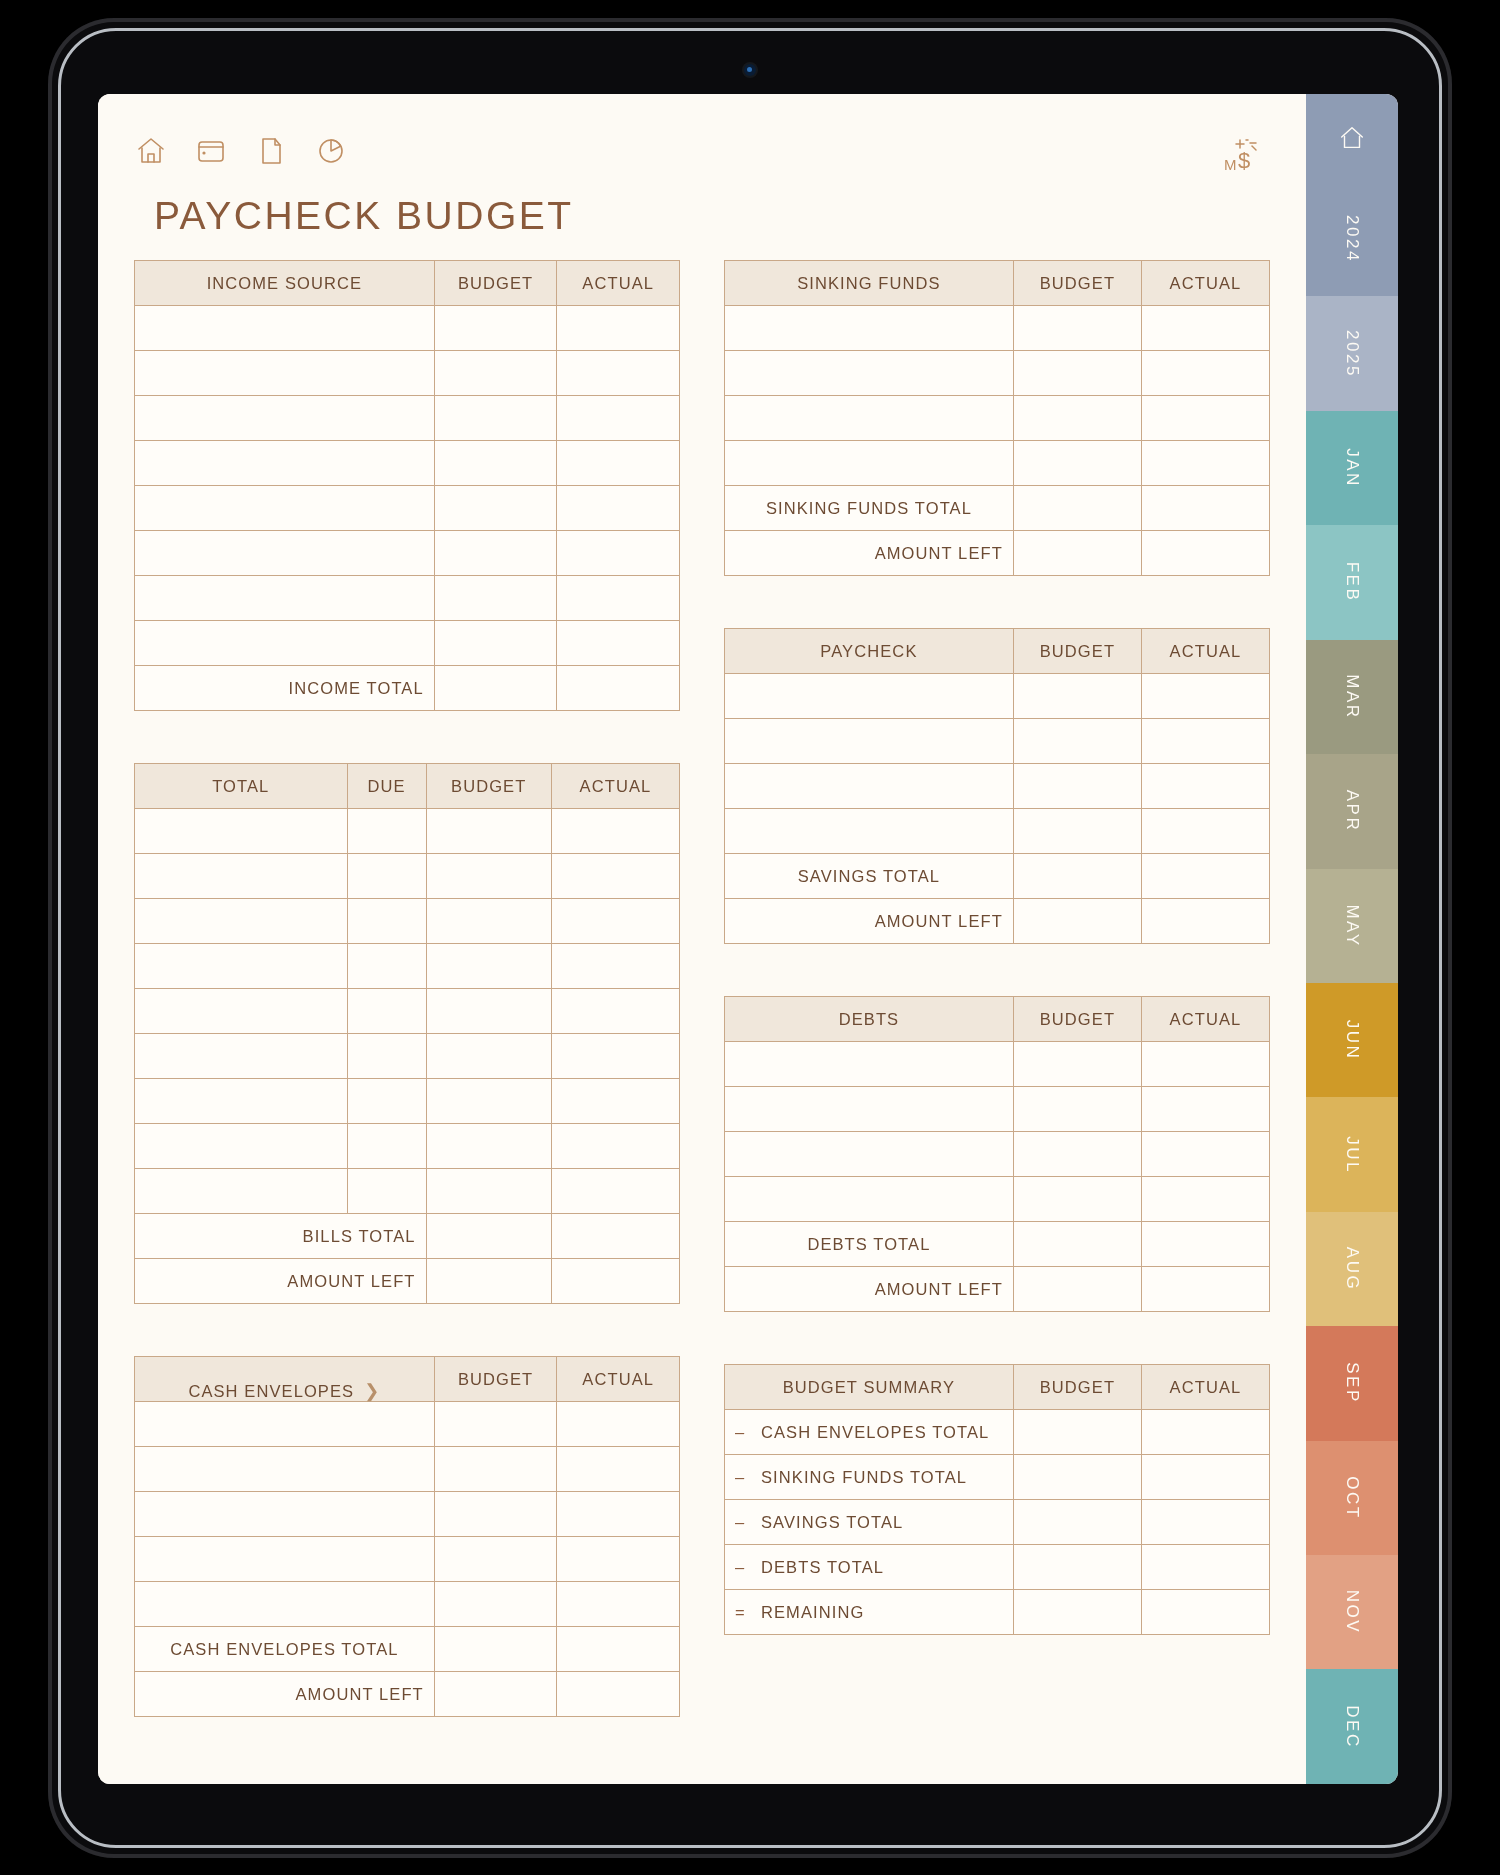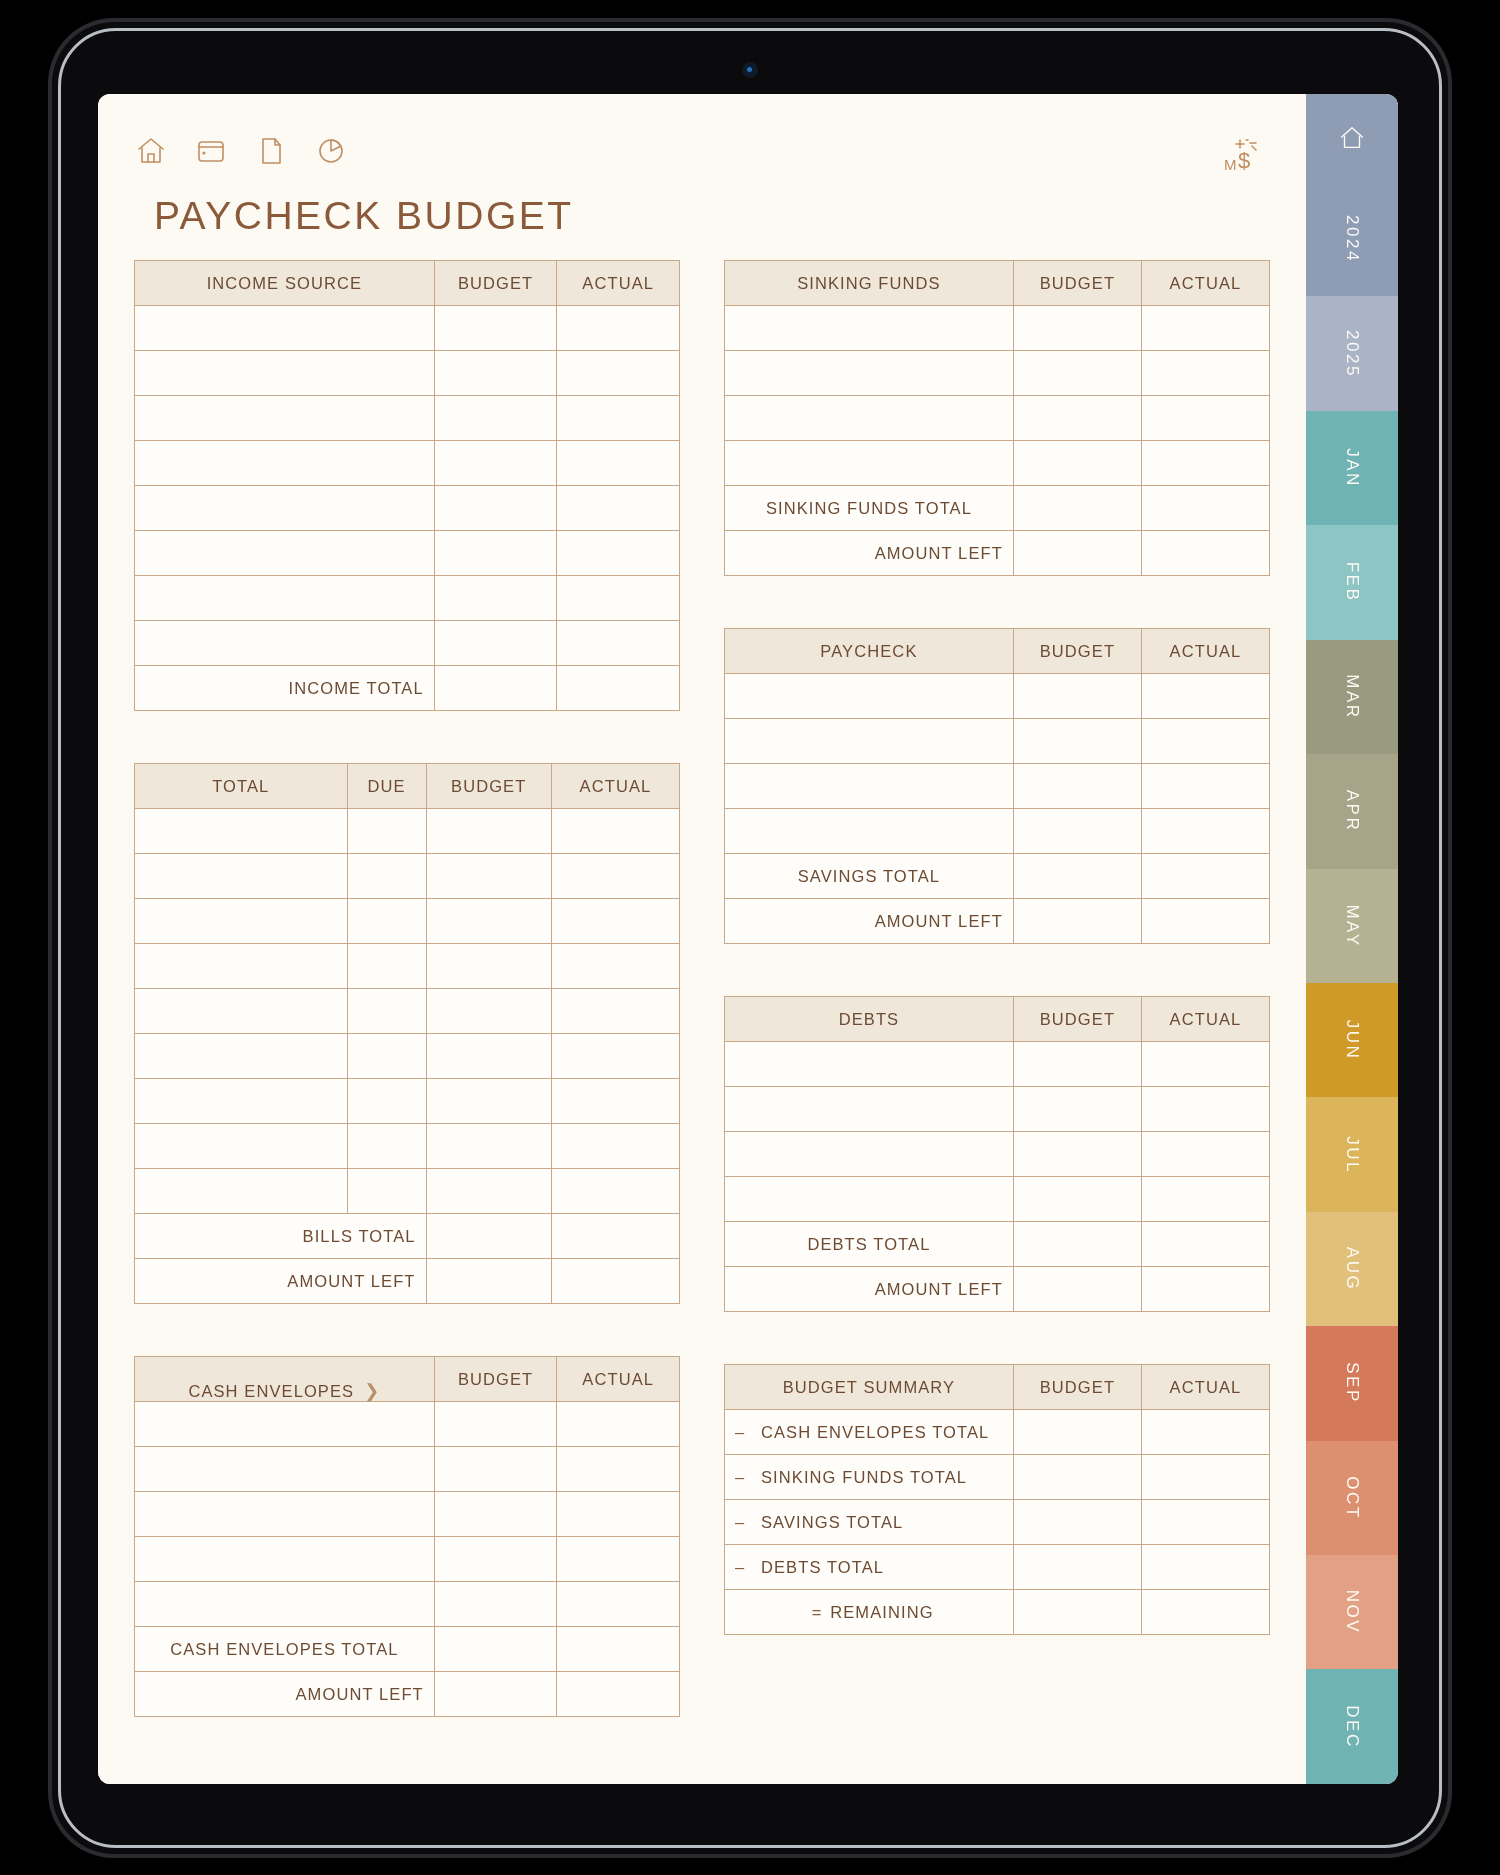--- a/index.html
+++ b/index.html
@@ -158,21 +158,20 @@
     padding-left: 10px;
     background: #fffdf9;
   }
   .summary-label .op {
     display: inline-block;
     width: 26px;
     color: #8a5a3b;
   }
   .summary-remaining {
     background: #eee4d7;
-    text-align: center;
   }
 
   .cash-head-inner {
     display: flex;
     align-items: center;
     justify-content: center;
     gap: 10px;
     margin-top: 24px;
   }
   .chev {

